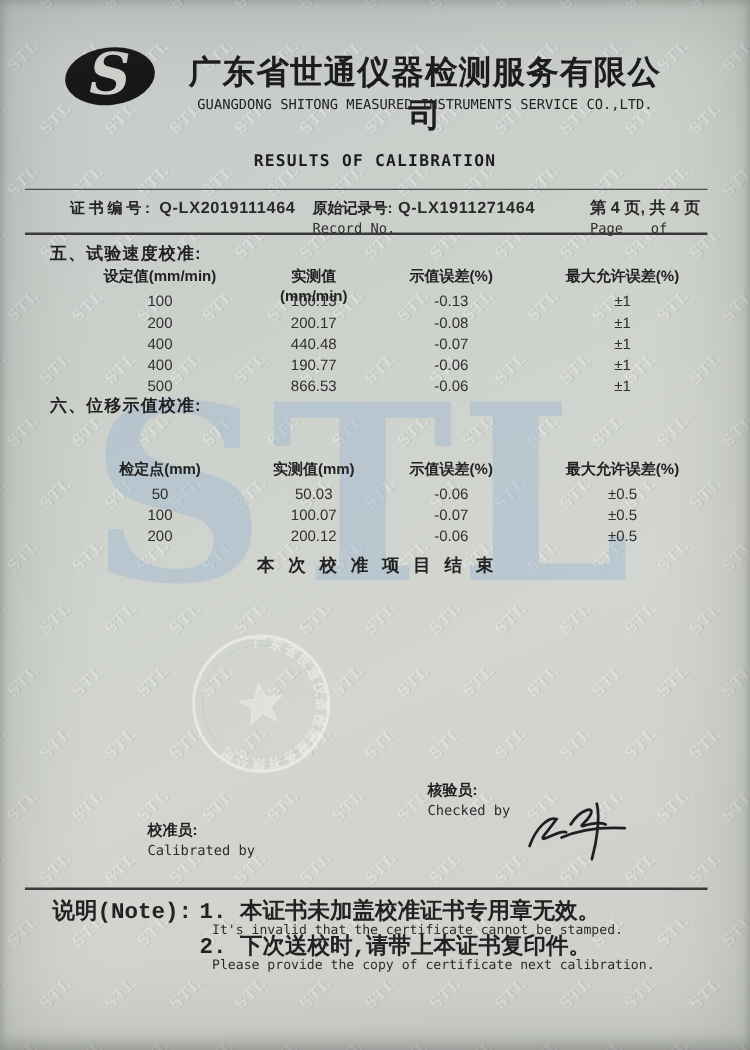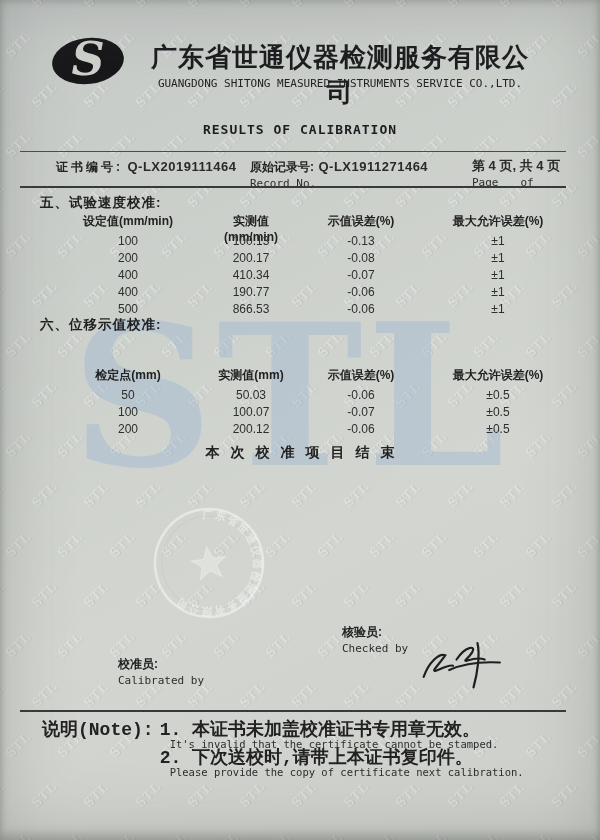--- a/index.html
+++ b/index.html
@@ -318,21 +318,21 @@
         <div class="th">最大允许误差(%)</div>
         <div class="td">100</div>
         <div class="td">100.13</div>
         <div class="td">-0.13</div>
         <div class="td">±1</div>
         <div class="td">200</div>
         <div class="td">200.17</div>
         <div class="td">-0.08</div>
         <div class="td">±1</div>
         <div class="td">400</div>
-        <div class="td">410.34</div>
+        <div class="td">440.48</div>
         <div class="td">-0.07</div>
         <div class="td">±1</div>
         <div class="td">400</div>
         <div class="td">190.77</div>
         <div class="td">-0.06</div>
         <div class="td">±1</div>
         <div class="td">500</div>
         <div class="td">866.53</div>
         <div class="td">-0.06</div>
         <div class="td">±1</div>

